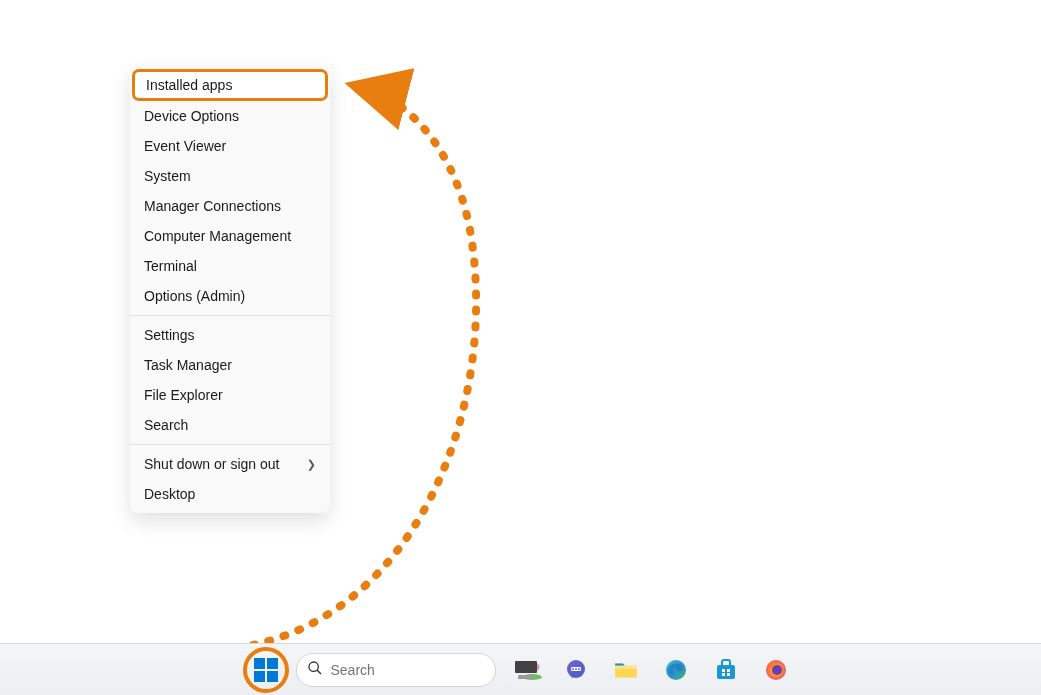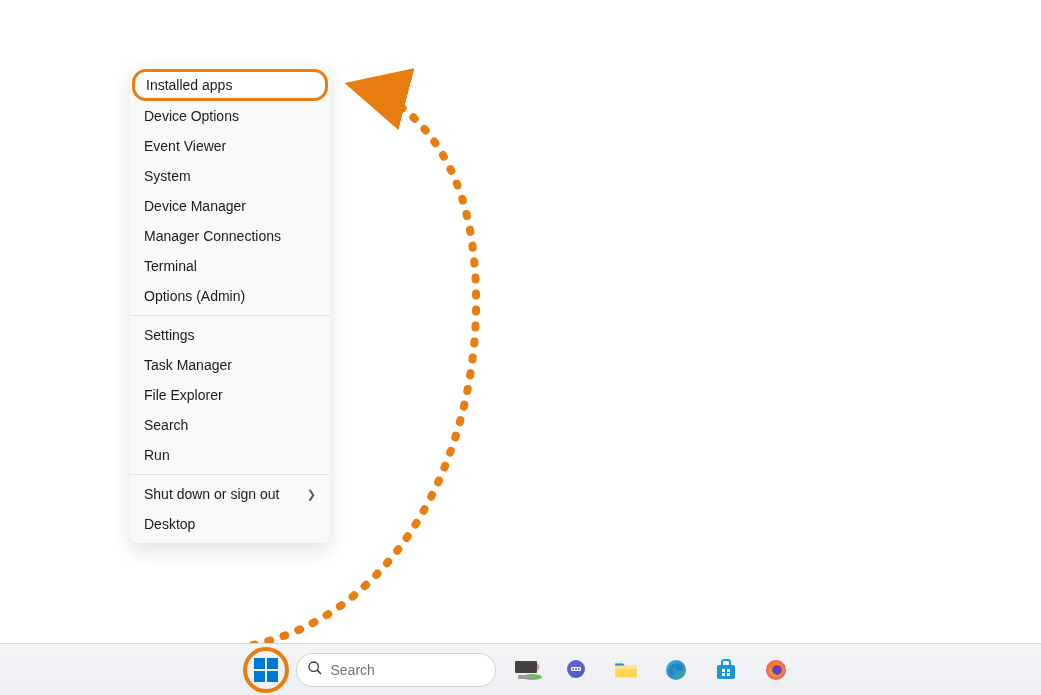--- a/index.html
+++ b/index.html
@@ -36,21 +36,21 @@
       align-items: center;
       justify-content: space-between;
     }
     .menu-divider {
       height: 1px;
       background: #e3e3e3;
       margin: 4px 0;
     }
     .menu-item.highlighted {
       border: 3px solid #e87e0f;
-      border-radius: 14px;
+      border-radius: 7px;
       margin: 0 2px;
       padding: 5px 11px;
       background: #ffffff;
     }
     .chevron {
       font-size: 11px;
       color: #5a5a5a;
     }
 
     
@@ -182,48 +182,45 @@
   <div class="menu-item">
     <span>Device Options</span>
   </div>
   <div class="menu-item">
     <span>Event Viewer</span>
   </div>
   <div class="menu-item">
     <span>System</span>
   </div>
   <div class="menu-item">
-    <span>Device Manager</span>
-  </div>
-  <div class="menu-item">
     <span>Manager Connections</span>
   </div>
   <div class="menu-item">
+    <span>Computer Management</span>
+  </div>
+  <div class="menu-item">
     <span>Terminal</span>
   </div>
   <div class="menu-item">
     <span>Options (Admin)</span>
   </div>
 
   <div class="menu-divider"></div>
 
   <div class="menu-item">
     <span>Settings</span>
   </div>
   <div class="menu-item">
     <span>Task Manager</span>
   </div>
   <div class="menu-item">
     <span>File Explorer</span>
   </div>
   <div class="menu-item">
     <span>Search</span>
-  </div>
-  <div class="menu-item">
-    <span>Run</span>
   </div>
 
   <div class="menu-divider"></div>
 
   <div class="menu-item">
     <span>Shut down or sign out</span>
     <span class="chevron">❯</span>
   </div>
   <div class="menu-item">
     <span>Desktop</span>

